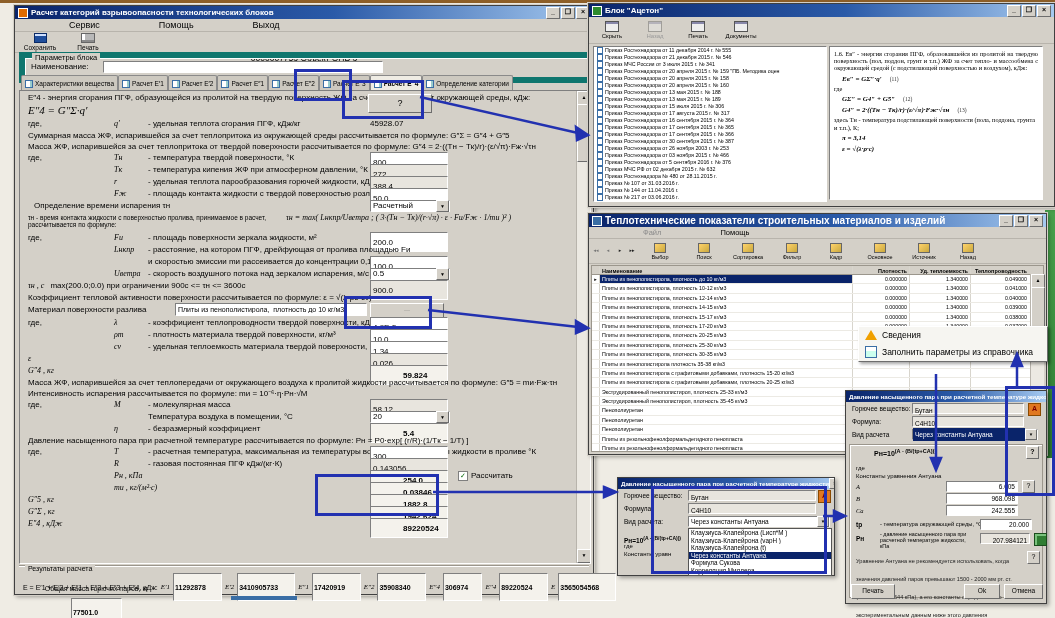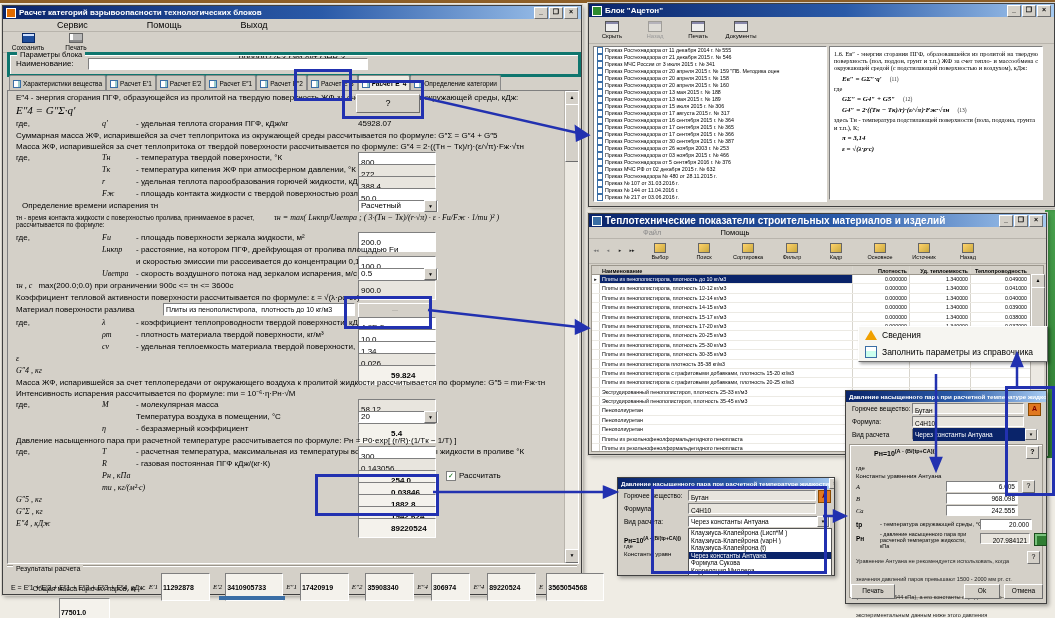--- a/index.html
+++ b/index.html
@@ -15,21 +15,21 @@
   .tb{width:12px;height:10px;background:#d4d0c8;border:1px solid;border-color:#fff #6d6d6d #6d6d6d #fff;color:#000;font-size:7px;line-height:8px;text-align:center;font-weight:bold;}
   .menu{display:flex;font-size:9px;padding:1px 2px;border-bottom:1px solid #b8b4ac;}
   .menu span{padding:0 7px;margin-left:45px;}
   .menu .dis{color:#8a8a8a;}
   
   .mtb{display:flex;gap:4px;padding:1px 3px;height:18px;border-bottom:1px solid #b8b4ac;}
   .bigbtn{width:44px;display:flex;flex-direction:column;align-items:center;justify-content:center;font-size:6.5px;gap:1px;}
   .ic-save{width:11px;height:9px;background:#1f4e9c;border:1px solid #0a2a66;box-shadow:inset 0 2px 0 #cfe0ff;}
   .ic-print{width:12px;height:8px;background:#b8b8b8;border:1px solid #666;box-shadow:inset 0 -2px 0 #8a8a8a, inset 3px 0 0 #fff;}
   .hdrline{font-size:8.5px;text-align:center;height:10px;line-height:10px;}
-  .grp{position:absolute;border:3px solid #0f766e;box-shadow:inset 1px 1px 0 #fff;}
+  .grp{position:absolute;border:6px solid #0f766e;box-shadow:inset 1px 1px 0 #fff;}
   .grp .lg{position:absolute;top:-5px;left:7px;background:#d4d0c8;font-size:7.5px;padding:0 3px;}
   .inp,.fld{border:1px solid;border-color:#7f7f7f #fff #fff #7f7f7f;background:#fff;font-family:"Liberation Sans",sans-serif;font-size:8px;padding:0 2px;box-sizing:border-box;height:13px;}
   
   #tabs{position:absolute;left:6px;top:69px;display:flex;height:15px;}
   .tab{border:1px solid #8a8a8a;border-bottom:none;border-radius:2px 2px 0 0;background:#cdc9c0;padding:1px 3px 0 3px;font-size:6.5px;display:flex;align-items:center;gap:2px;white-space:nowrap;}
   .tab.active{background:#efece4;font-weight:bold;}
   .tabicon{width:6px;height:6px;border:1px solid #3a6ea5;background:linear-gradient(90deg,#fff 60%,#9cc 60%);flex:0 0 auto;}
   
   #formarea{position:absolute;left:4px;top:84px;width:570px;height:472px;border:1px solid;border-color:#7f7f7f #fff #fff #7f7f7f;background:#d4d0c8;overflow:hidden;}
   #form-rows{position:absolute;left:0;top:1px;width:552px;}
@@ -119,21 +119,21 @@
   #annotsvg{position:absolute;left:0;top:0;z-index:41;pointer-events:none;}
   .gwhere{font-size:6px;padding-left:6px;height:8px;line-height:8px;}
 </style>
 </head>
 <body>
 
 <div id="desktop">
   <div id="topstrip"></div>
   <div id="greenstrip"></div>
 
-  <div class="win" id="mainwin" style="left:2px;top:5px;width:578px;height:588px;z-index:2">
+  <div class="win" id="mainwin" style="left:14px;top:5px;width:578px;height:588px;z-index:2">
     <div class="tbar">
       <span class="wicon ic-org"></span>
       <span class="ttl">Расчет категорий взрывоопасности технологических блоков</span>
       <span class="tbtns">
         <span class="tb">_</span>
         <span class="tb">❐</span>
         <span class="tb">×</span>
       </span>
     </div>
     <div class="menu">

